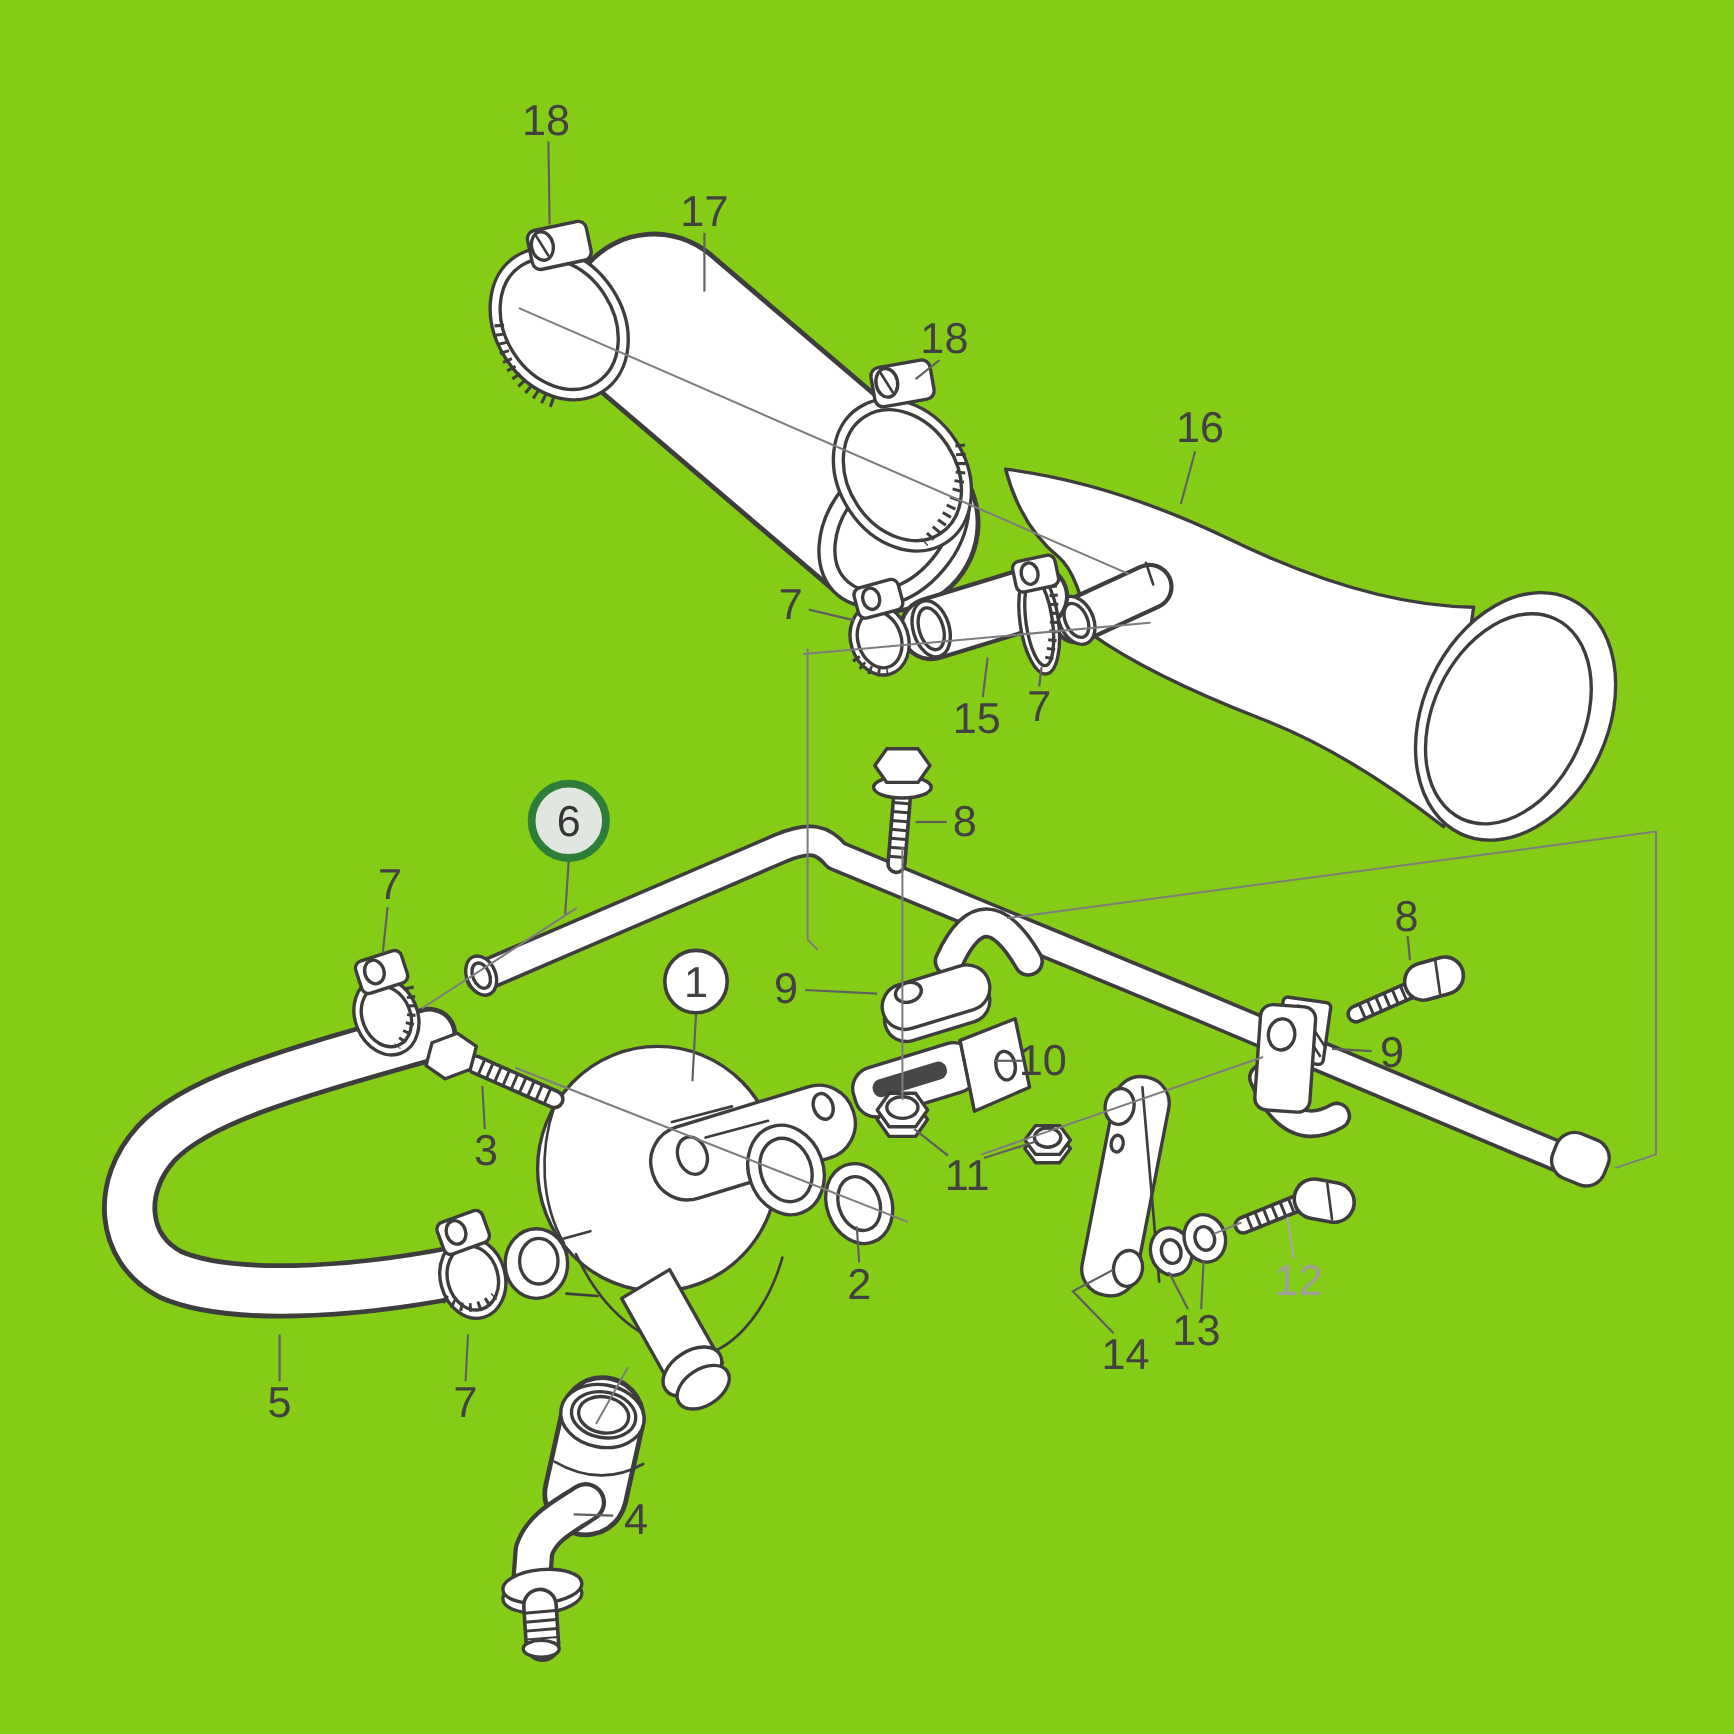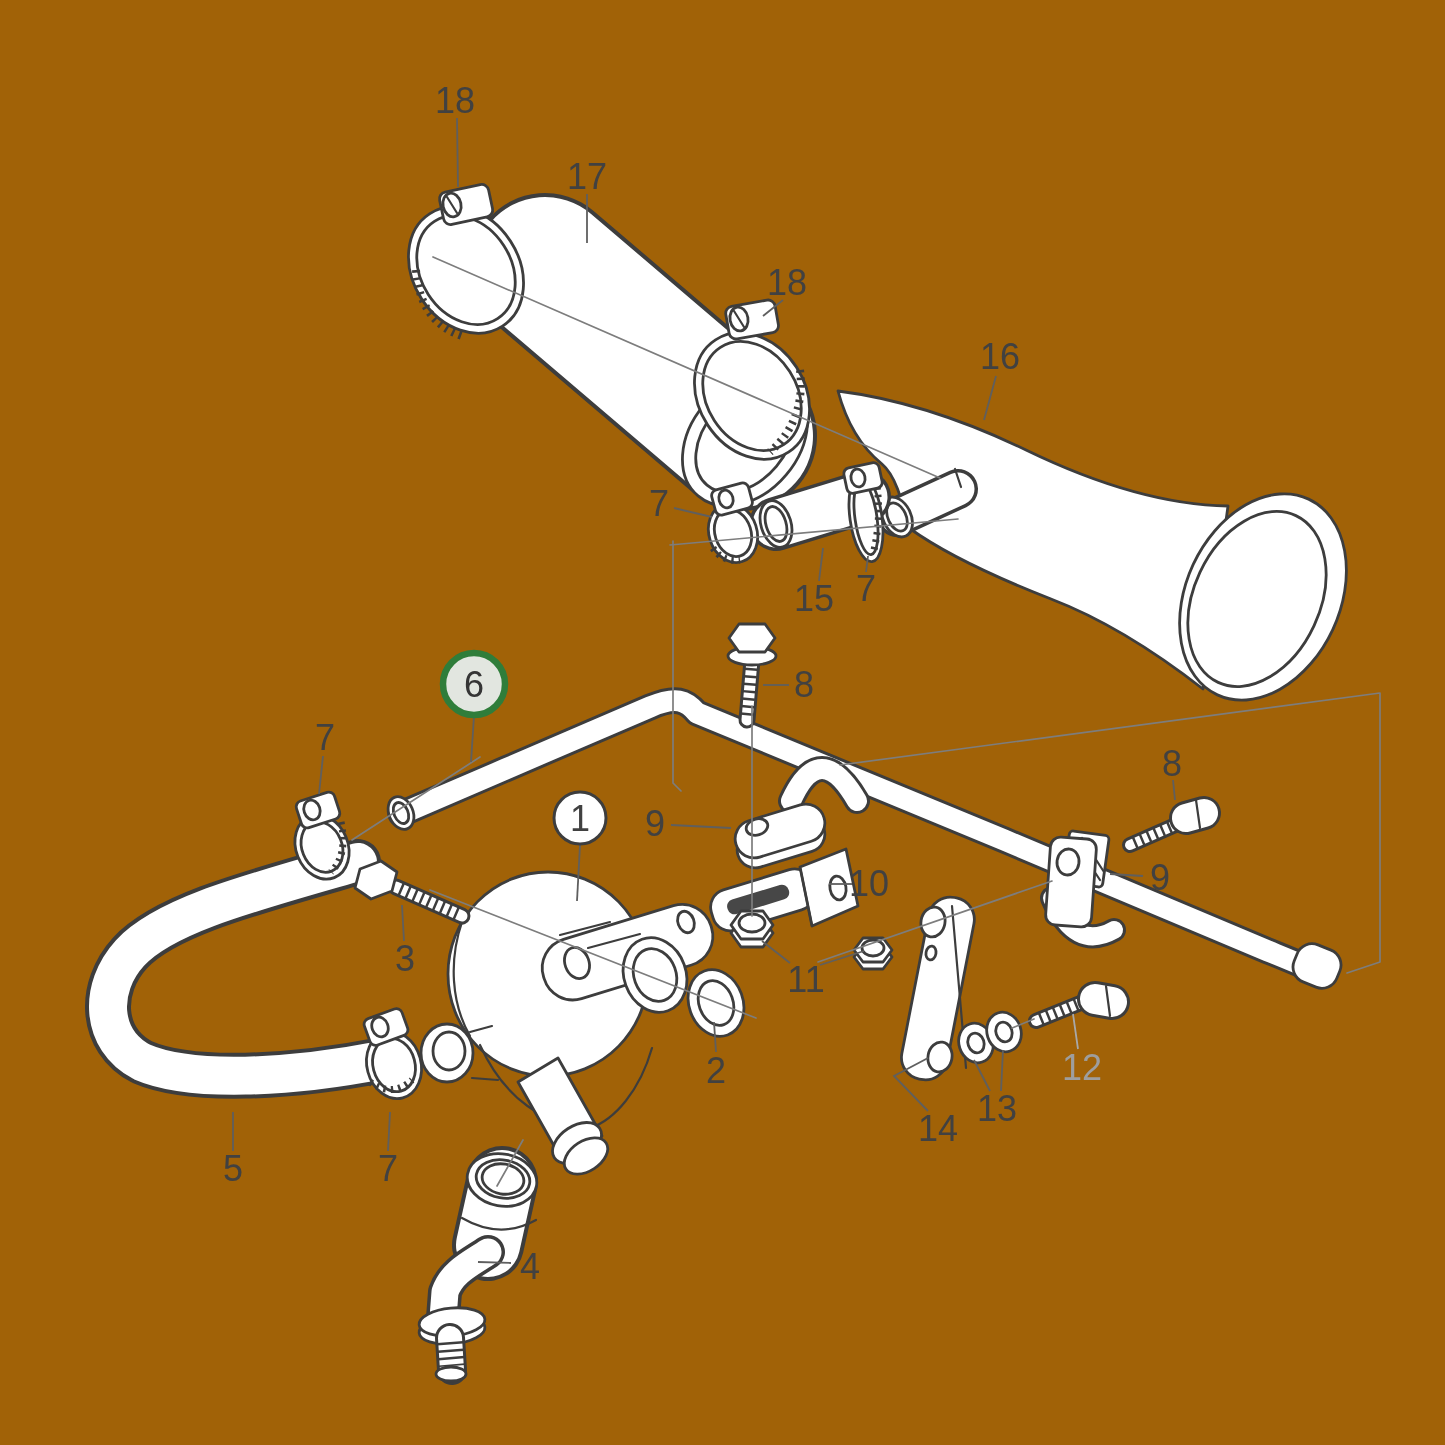--- a/index.html
+++ b/index.html
@@ -1,16 +1,16 @@
 <!DOCTYPE html>
 <html><head>
 <meta charset="utf-8">
 <style>
   html,body{margin:0;padding:0;background:#ffffff;}
-  .stage{position:relative;width:1445px;height:1445px;background:#a16207;overflow:hidden;
+  .stage{position:relative;width:1445px;height:1445px;background:#84cc16;overflow:hidden;
          font-family:"Liberation Sans",sans-serif;}
   svg{display:block;}
   
   .w{fill:#ffffff;stroke:#3d3d3d;stroke-width:2.8;stroke-linejoin:round;}
   .n2{fill:none;stroke:#3d3d3d;stroke-width:2.2;stroke-linecap:round;stroke-linejoin:round;}
   .o{fill:none;stroke:#3d3d3d;stroke-linecap:round;stroke-linejoin:round;}
   .wi{fill:none;stroke:#ffffff;stroke-linecap:round;stroke-linejoin:round;}
   .th{fill:none;stroke:#3d3d3d;stroke-dasharray:2.5 5;stroke-linecap:butt;}
   .t{fill:none;stroke:#7d7d7d;stroke-width:1.7;stroke-linecap:round;stroke-linejoin:round;}
   .dk{fill:#474747;stroke:none;}

